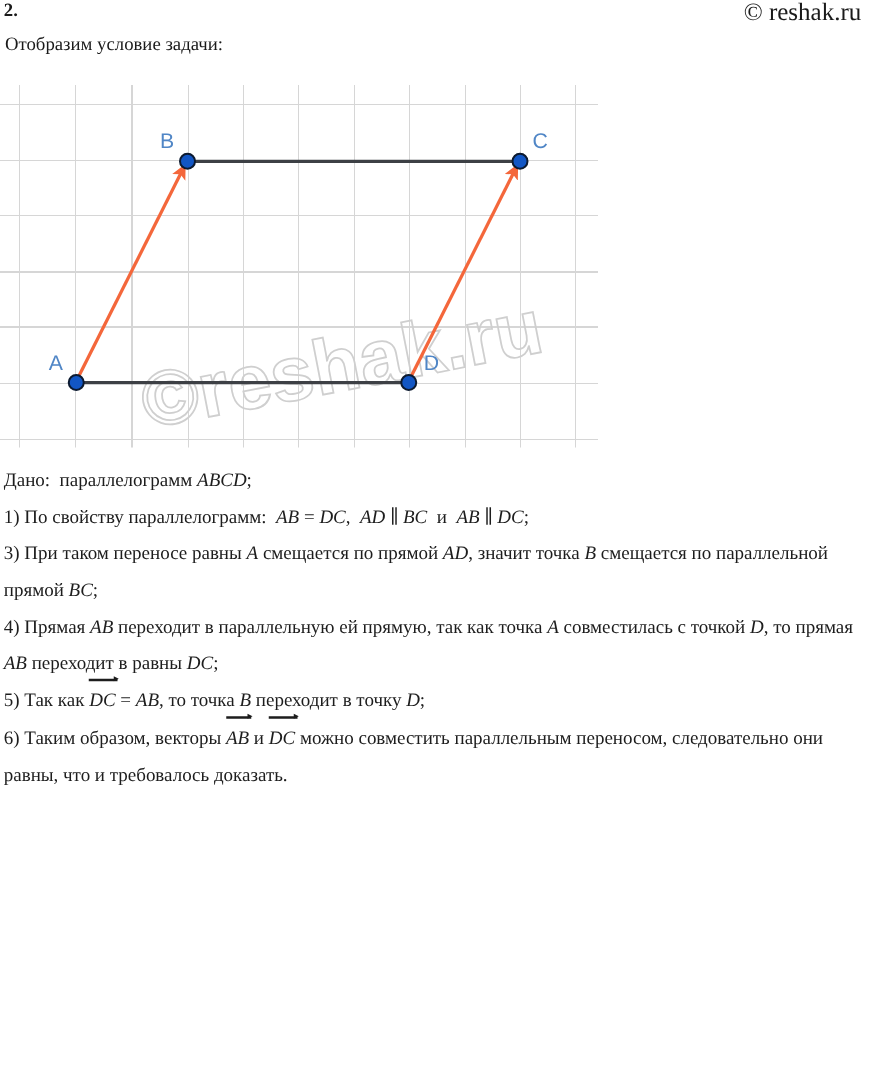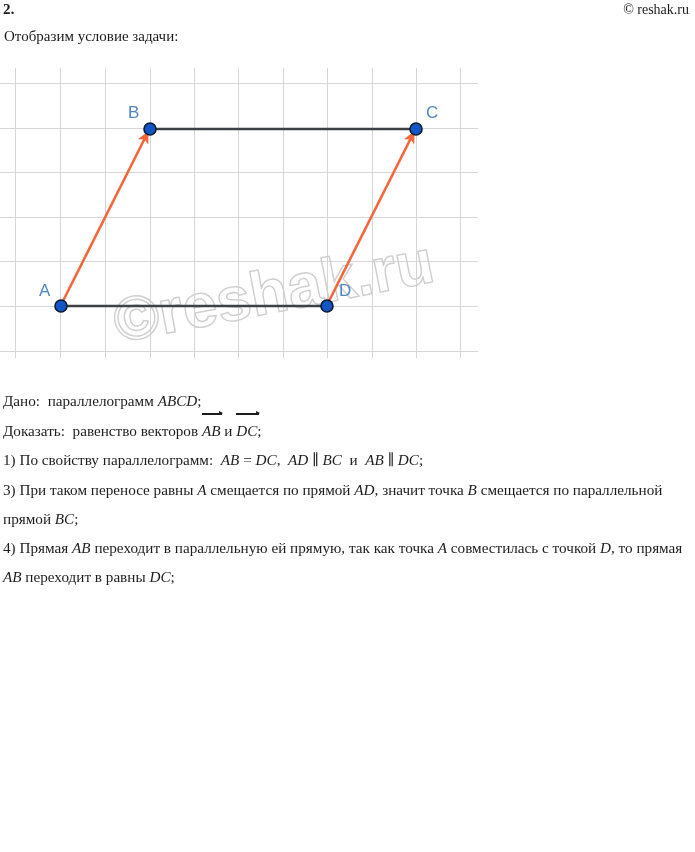--- a/index.html
+++ b/index.html
@@ -24,21 +24,21 @@
     top: 0px;
     font-weight: bold;
     font-size: 15px;
     line-height: 18px;
     letter-spacing: 0.2px;
   }
   #site-credit {
     position: absolute;
     right: 6px;
     top: 1px;
-    font-size: 14px;
+    font-size: 20px;
     line-height: 18px;
     color: #1a1a1a;
   }
   #intro-line {
     position: absolute;
     left: 4px;
     top: 26px;
     font-size: 15px;
     line-height: 20px;
   }
@@ -52,21 +52,21 @@
     height: 300px;
   }
   #figure svg {
     display: block;
   }
 
   
   #proof {
     position: absolute;
     left: 3px;
-    top: 386px;
+    top: 370px;
     width: 689px;
   }
   .line {
     font-size: 15.2px;
     line-height: 29.2px;
     white-space: nowrap;
     color: #1d1d1d;
   }
   .line.wrap {
     white-space: normal;
@@ -176,27 +176,20 @@
 </div>
 
 <div id="proof">
 
   <div class="line">
     <span>Дано:</span>&nbsp;
     <span>параллелограмм</span>
     <span class="it">ABCD</span><span>;</span>
   </div>
 
-  <div class="line">
-    <span>Доказать:</span>&nbsp;
-    <span>равенство векторов</span>
-    <span class="vec">AB</span>
-    <span>и</span>
-    <span class="vec">DC</span><span>;</span>
-  </div>
 
 
   <div class="line">
     <span>1)</span>
     <span>По свойству параллелограмм:</span>&nbsp;
     <span class="it">AB</span>
     <span>=</span>
     <span class="it">DC</span><span>,</span>&nbsp;
     <span class="it">AD</span>
     <span class="par">∥</span>
@@ -225,15 +218,33 @@
     <span class="it">AB</span>
     <span>переходит в параллельную ей прямую, так как точка</span>
     <span class="it">A</span>
     <span>совместилась с точкой</span>
     <span class="it">D</span><span>, то прямая</span>
     <span class="it">AB</span>
     <span>переходит в равны</span>
     <span class="it">DC</span><span>;</span>
   </div>
 
-
+  <div class="line wrap">
+    <span>5)</span>
+    <span>Так как</span>
+    <span class="vec">DC</span>
+    <span>=</span>
+    <span class="it">AB</span><span>, то точка</span>
+    <span class="it">B</span>
+    <span>переходит в точку</span>
+    <span class="it">D</span><span>;</span>
+  </div>
+
+  <div class="line wrap">
+    <span>6)</span>
+    <span>Таким образом, векторы</span>
+    <span class="vec">AB</span>
+    <span>и</span>
+    <span class="vec">DC</span>
+    <span>можно совместить параллельным переносом, следовательно они равны, что и требовалось доказать.</span>
+  </div>
 
 </div>
 
 </body></html>

